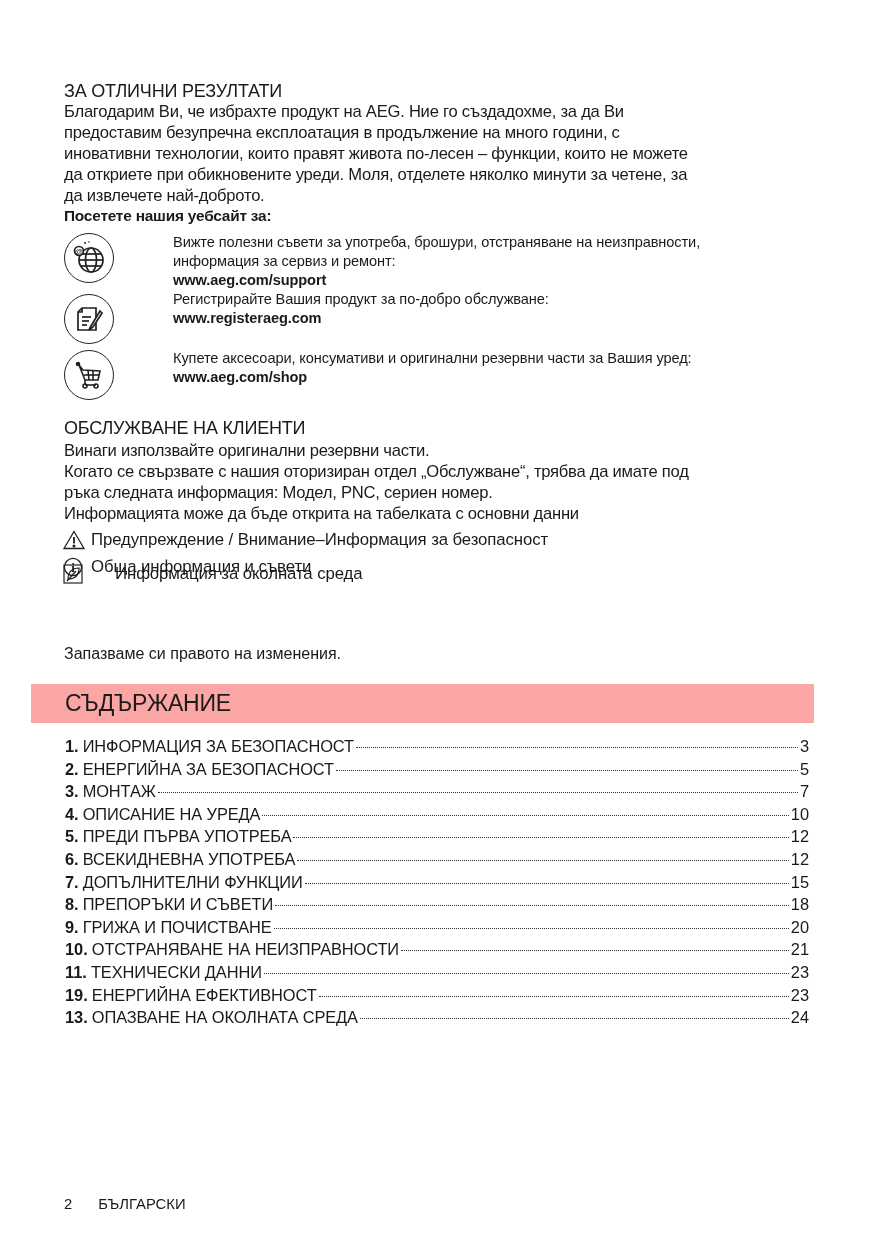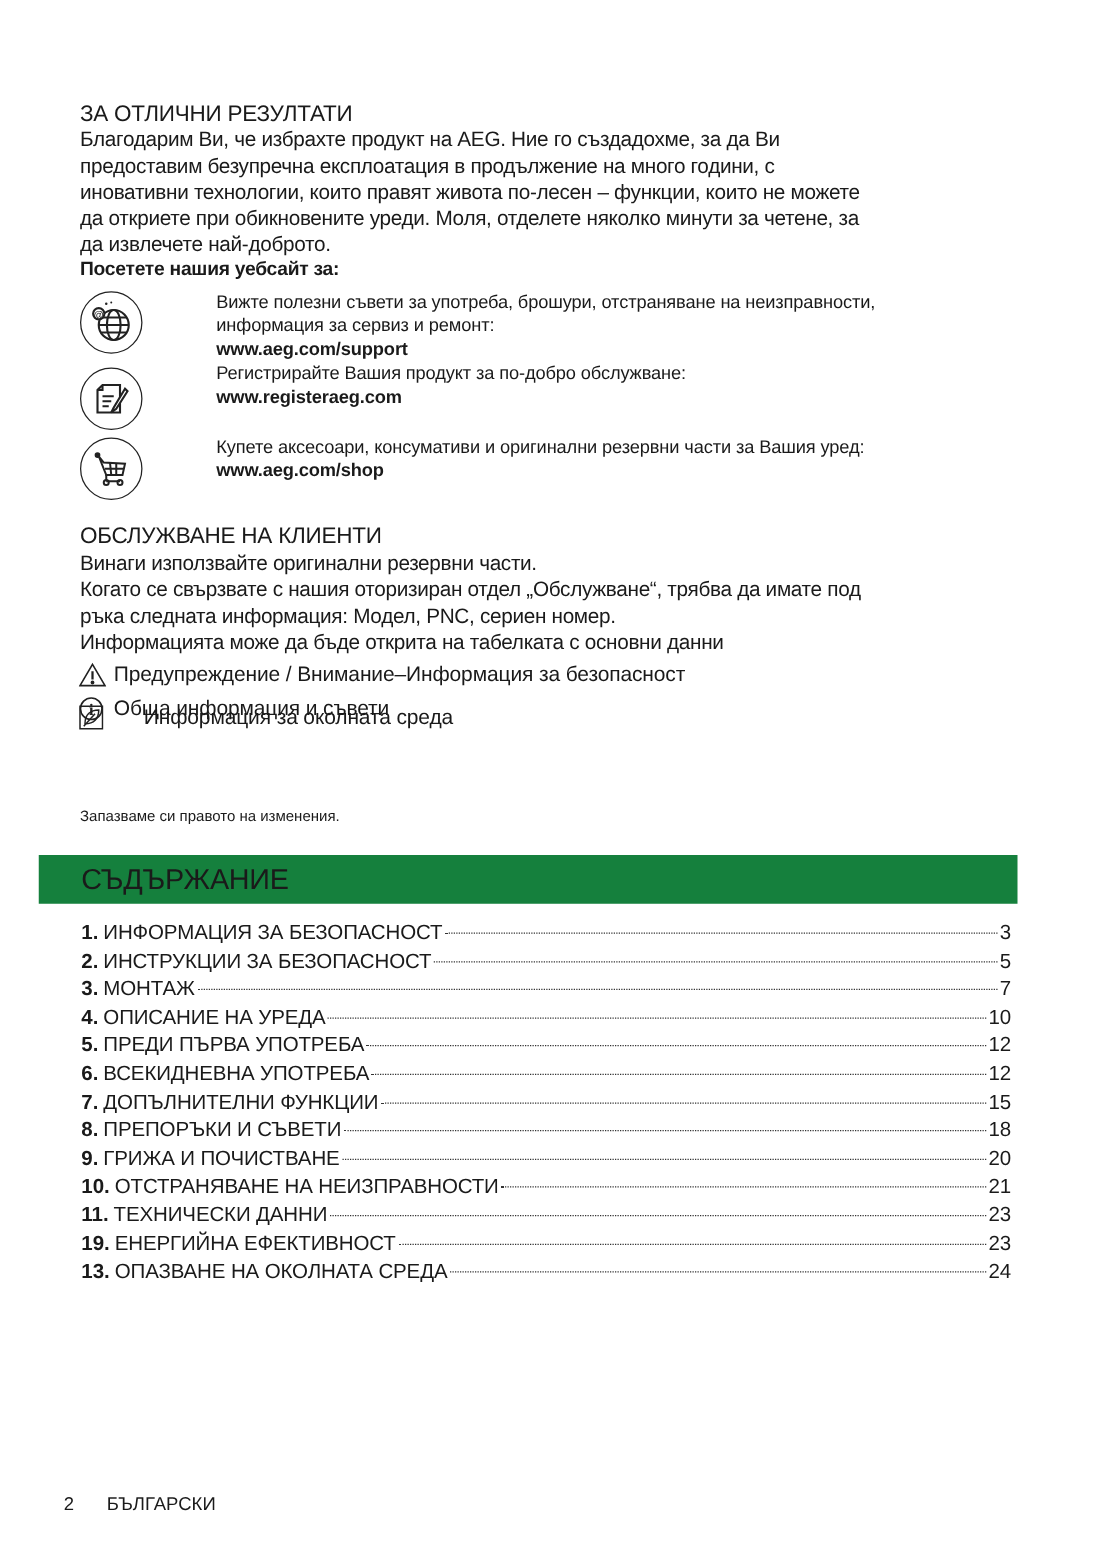--- a/index.html
+++ b/index.html
@@ -41,21 +41,21 @@
     .legend-row {
       position: absolute; left: 63px;
       display: flex; align-items: flex-start;
       font-size: 16.8px; line-height: 20px; letter-spacing: -0.1px;
       white-space: nowrap;
     }
     .legend-row .ico { width: 24px; height: 20px; display: inline-flex; align-items: center; justify-content: flex-start; margin-right: 4px; }
     .toc-band {
       position: absolute; left: 31px; top: 684px;
       width: 783px; height: 39px;
-      background: #15803d;
+      background: #fca5a5;
     }
     .toc-band span {
       position: absolute; left: 34px; top: 6px;
       font-size: 23px; line-height: 27px; letter-spacing: -0.2px;
       color: #1a1a1a;
     }
     .toc-list {
       position: absolute; left: 65px; top: 735px; width: 744px;
     }
     .toc-row {
@@ -67,21 +67,21 @@
     .toc-row .num { font-weight: bold; margin-right: 4px; }
     .toc-row .title { letter-spacing: -0.1px; }
     .toc-row .dots {
       flex: 1; overflow: hidden; margin: 0 2px;
       border-bottom: 1.6px dotted #333;
       transform: translateY(-4px);
       height: 1px;
     }
     .toc-row .page { min-width: 9px; text-align: right; }
     .footer {
-      position: absolute; left: 51px; top: 1195px;
+      position: absolute; left: 64px; top: 1195px;
       font-size: 14.8px; line-height: 18px; white-space: nowrap;
     }
     .footer .pg { margin-right: 22px; }
   </style>
 </head>
 <body>
 
 <div class="abs h1" style="left:64px; top:79px;">ЗА ОТЛИЧНИ РЕЗУЛТАТИ</div>
 
 <div class="abs" style="left:64px; top:101px;">
@@ -175,36 +175,36 @@
   <span class="ico">
     <svg width="20" height="20" viewBox="0 0 20 20" fill="none" stroke="#222" stroke-width="1.2">
       <rect x="1" y="1" width="18" height="18"></rect>
       <path d="M5 15 C5 8 9 4 16 4 C16 11 12 15 5 15 Z"></path>
       <line x1="4" y1="17" x2="13" y2="7"></line>
     </svg>
   </span>
   <span>Информация за околната среда</span>
 </div>
 
-<div class="abs" style="left:64px; top:644px; font-size:12px; line-height:19px; white-space:nowrap;">Запазваме си правото на изменения.</div>
+<div class="abs" style="left:64px; top:644px; font-size:16px; line-height:19px; white-space:nowrap;">Запазваме си правото на изменения.</div>
 
 <div class="toc-band">
   <span>СЪДЪРЖАНИЕ</span>
 </div>
 
 <div class="toc-list">
   <div class="toc-row">
     <span class="num">1.</span>
     <span class="title">ИНФОРМАЦИЯ ЗА БЕЗОПАСНОСТ</span>
     <span class="dots"></span>
     <span class="page">3</span>
   </div>
   <div class="toc-row">
     <span class="num">2.</span>
-    <span class="title">ИНСТРУКЦИИ ЗА БЕЗОПАСНОСТ</span>
+    <span class="title">ЕНЕРГИЙНА ЗА БЕЗОПАСНОСТ</span>
     <span class="dots"></span>
     <span class="page">5</span>
   </div>
   <div class="toc-row">
     <span class="num">3.</span>
     <span class="title">МОНТАЖ</span>
     <span class="dots"></span>
     <span class="page">7</span>
   </div>
   <div class="toc-row">

